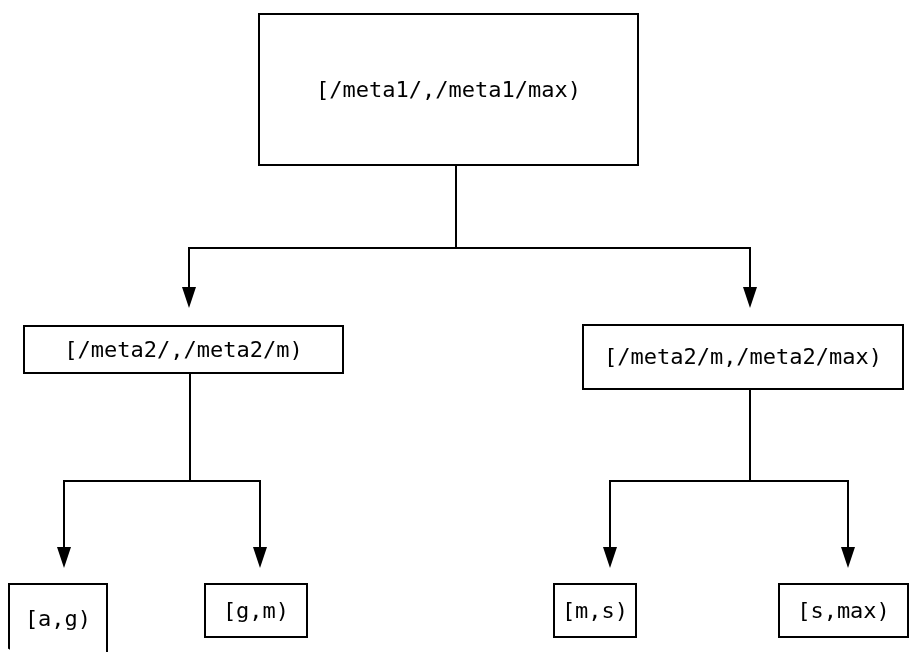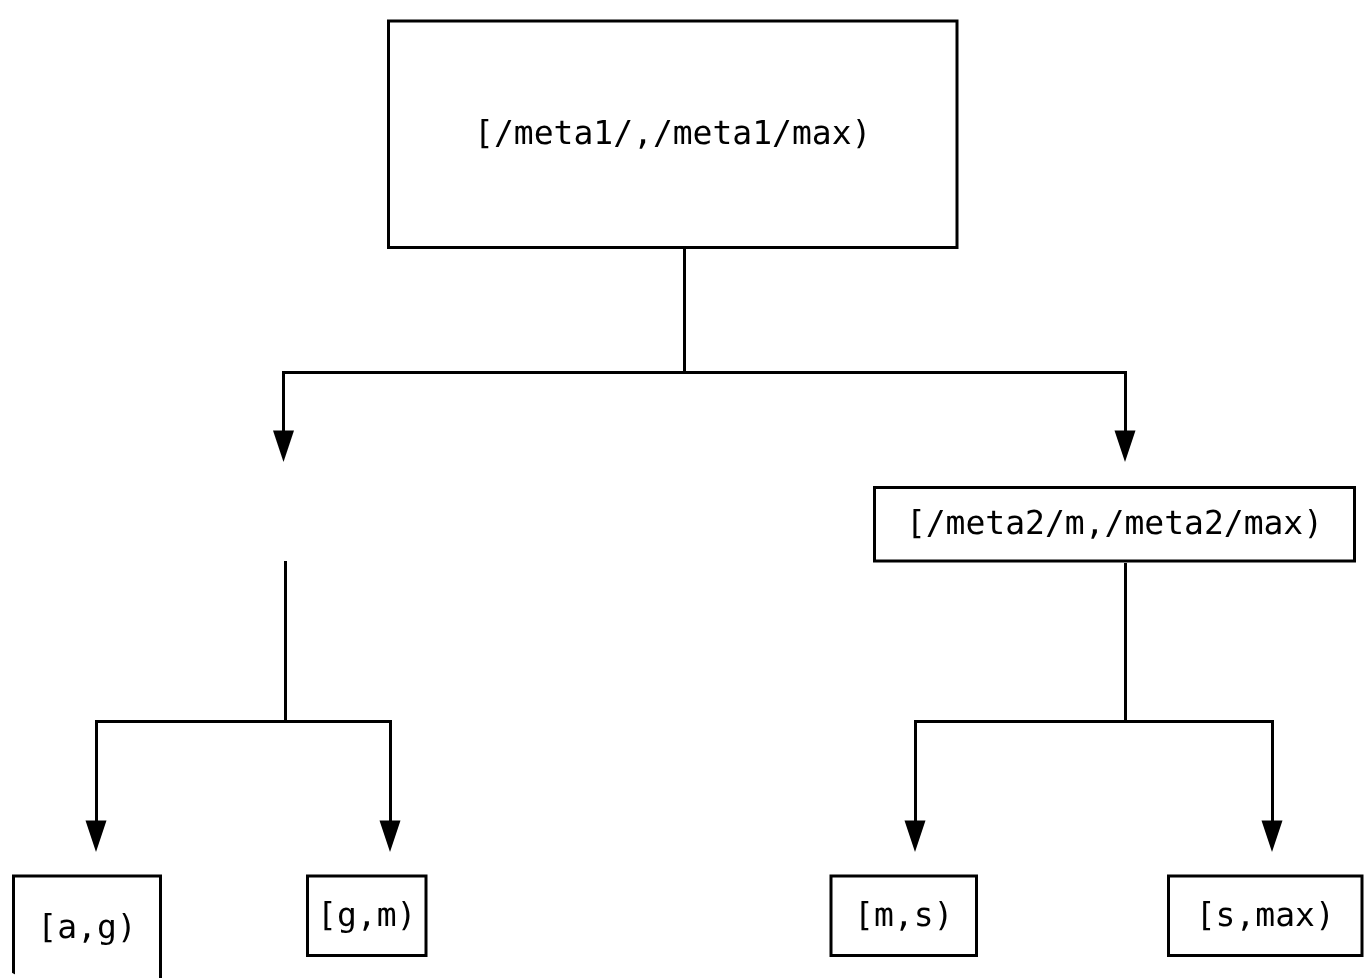--- a/index.html
+++ b/index.html
@@ -42,24 +42,24 @@
     display: flex;
     align-items: center;
     justify-content: center;
     font-size: 22px;
     line-height: 1;
     white-space: nowrap;
     letter-spacing: 0;
   }
   .node-root      { left: 258px; top: 13px;  width: 381px; height: 153px; }
   .node-meta2-low { left: 23px;  top: 325px; width: 321px; height: 49px;  }
-  .node-meta2-high{ left: 582px; top: 324px; width: 322px; height: 51px;  }
+  .node-meta2-high{ left: 582px; top: 324px; width: 322px; height: 66px;  }
   .node-leaf-ag   { left: 8px;   top: 583px; width: 100px; height: 72px;  }
-  .node-leaf-gm   { left: 204px; top: 583px; width: 81px; height: 55px;  }
-  .node-leaf-ms   { left: 553px; top: 583px; width: 99px;  height: 55px;  }
+  .node-leaf-gm   { left: 204px; top: 583px; width: 104px; height: 55px;  }
+  .node-leaf-ms   { left: 553px; top: 583px; width: 84px;  height: 55px;  }
   .node-leaf-smax { left: 778px; top: 583px; width: 131px; height: 55px;  }
 </style>
 </head>
 <body>
 
 <div class="canvas">
 
   <svg class="edges-layer" width="912" height="652" viewBox="0 0 912 652" xmlns="http://www.w3.org/2000/svg">
 
     <g>
@@ -79,20 +79,21 @@
     <g>
       <path d="M750 375 V481"></path>
       <path d="M610 549 V481 H848 V549"></path>
       <polygon points="603,547 617,547 610,568"></polygon>
       <polygon points="841,547 855,547 848,568"></polygon>
     </g>
   </svg>
 
   <div class="node node-root">[/meta1/,/meta1/max)</div>
 
+  <div class="node node-meta2-low">[/meta2/,/meta2/m)</div>
 
   <div class="node node-meta2-high">[/meta2/m,/meta2/max)</div>
 
   <div class="node node-leaf-ag">[a,g)</div>
 
   <div class="node node-leaf-gm">[g,m)</div>
 
   <div class="node node-leaf-ms">[m,s)</div>
 
   <div class="node node-leaf-smax">[s,max)</div>

